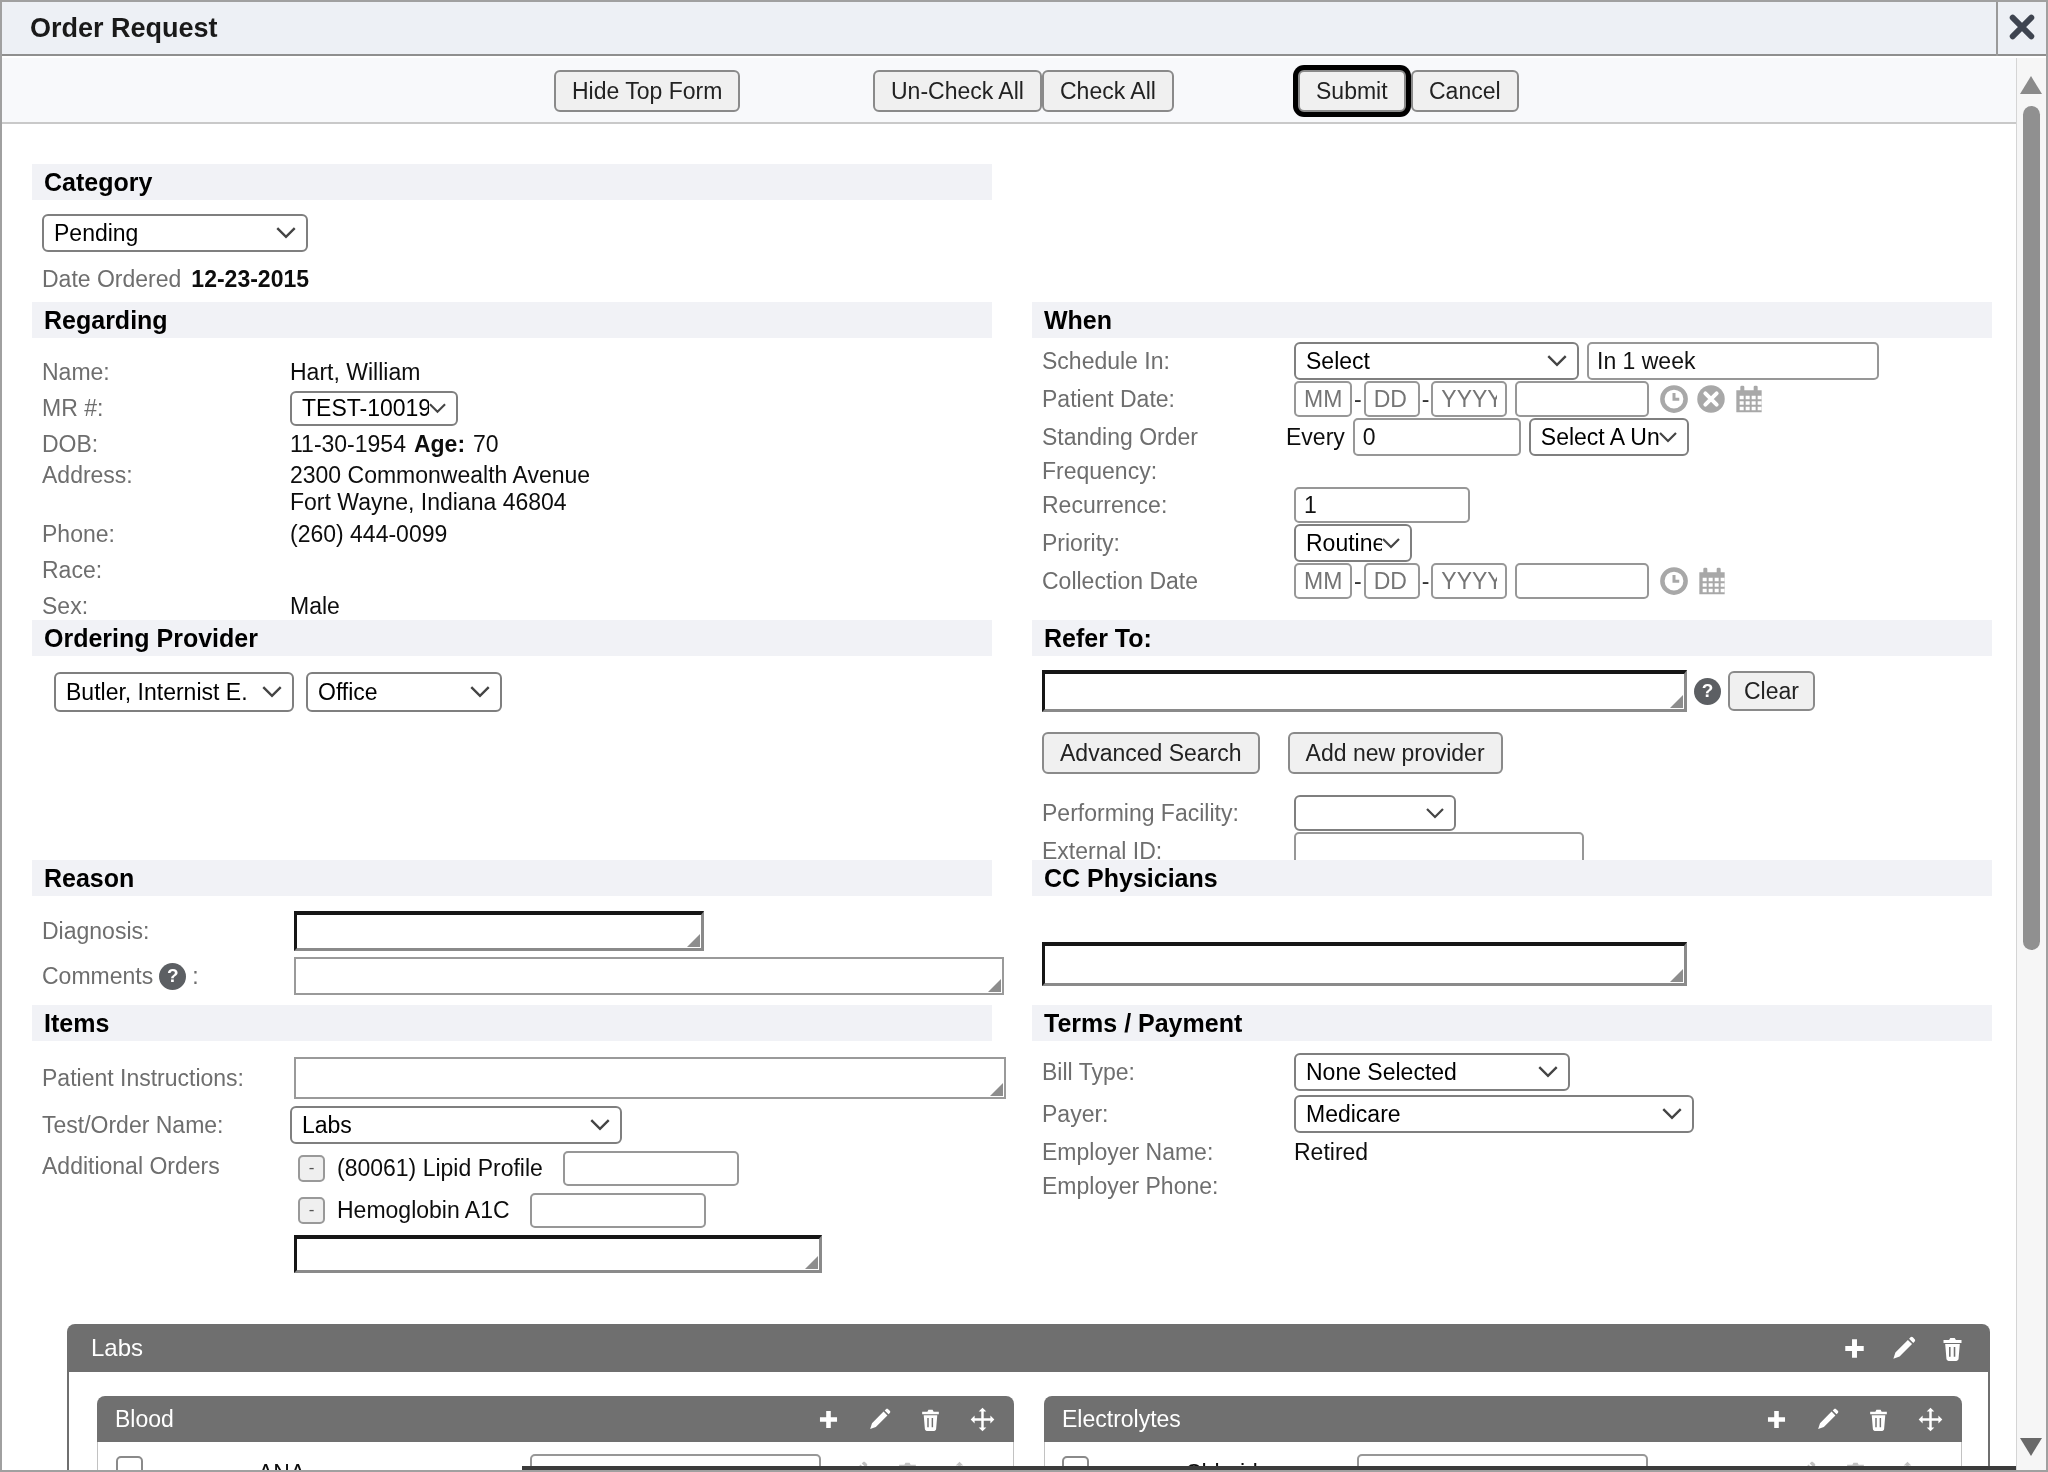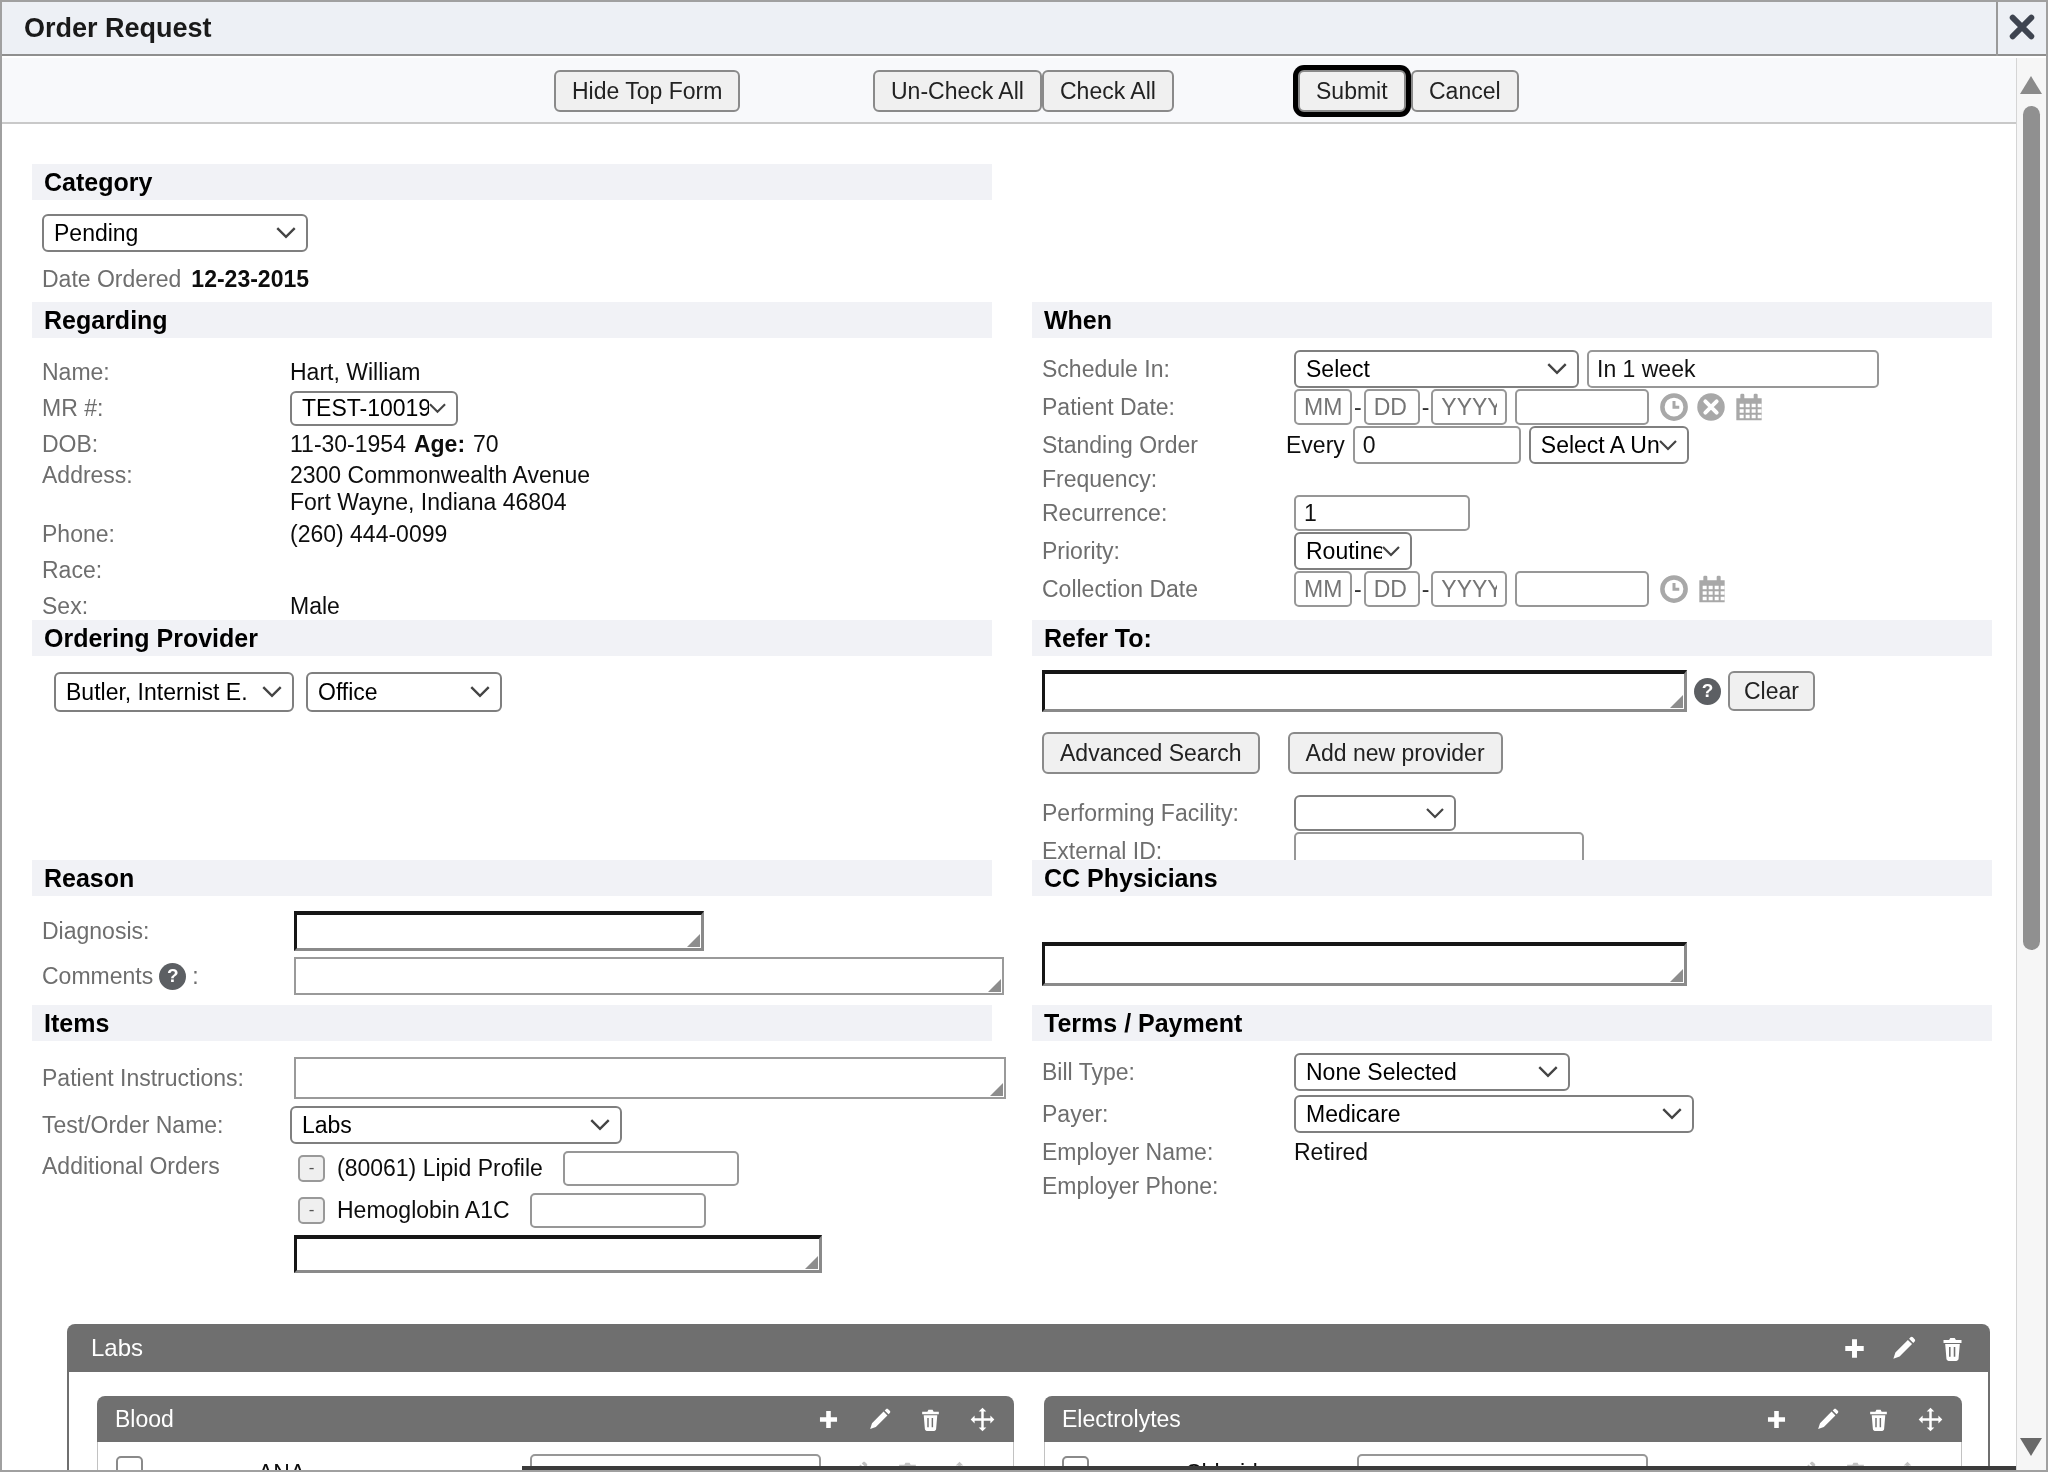--- a/index.html
+++ b/index.html
@@ -3,21 +3,21 @@
 <meta charset="utf-8">
 <style>
   * { box-sizing: border-box; margin: 0; padding: 0; }
   html,body { width:2048px; height:1472px; }
   body { font-family:"Liberation Sans","DejaVu Sans",sans-serif; background:#fff; }
   .window { position:relative; width:2048px; height:1472px; overflow:hidden; background:#fff;
             border:2px solid #a0a0a0; }
 
   
   .titlebar { position:absolute; left:0; top:0; right:0; height:54px; background:#edf0f5;
-              border-bottom:2px solid #8f8f8f; display:flex; align-items:center; padding-left:22px; }
+              border-bottom:2px solid #8f8f8f; display:flex; align-items:center; padding-left:28px; }
   .titlebar .title { font-size:27px; font-weight:bold; color:#1a1a1a; }
   .closebox { position:absolute; right:0; top:0; width:50px; height:54px; border-left:2px solid #9a9a9a;
               display:flex; align-items:center; justify-content:center; cursor:pointer; }
 
   
   .toolbar { position:absolute; left:0; top:56px; right:30px; height:66px; background:#f8f9fb;
              border-bottom:2px solid #c9c9c9; }
   .btn { display:inline-flex; align-items:center; justify-content:center; background:#f0f0f0;
          border:2px solid #8a8a8a; border-radius:6px; height:42px; padding:0 16px;
          font-size:23px; color:#222; cursor:pointer; white-space:nowrap; }
@@ -169,21 +169,21 @@
         </div>
       <div class="row">
           <span class="lbl">Sex:</span>
         <span class="val">Male</span>
         </div>
     </div>
   </div>
 
   <div class="section" style="left:1030px; top:300px;">
     <div class="sec-bar">When</div>
-    <div class="sec-body" style="margin-top:12px;">
+    <div class="sec-body" style="margin-top:4px;">
       <div class="roww">
         <span class="lbl">Schedule In:</span>
         <span class="ctl">
           <div class="sel" style="width:285px;">
             <span>Select</span>
             <svg width="20" height="12" viewBox="0 0 18 11">
                 <polyline points="1,1 9,9 17,1" fill="none" stroke="#444" stroke-width="2.2"></polyline>
               </svg>
           </div>
           <input class="inp" style="width: 292px; height: 38px;" value="In 1 week">

